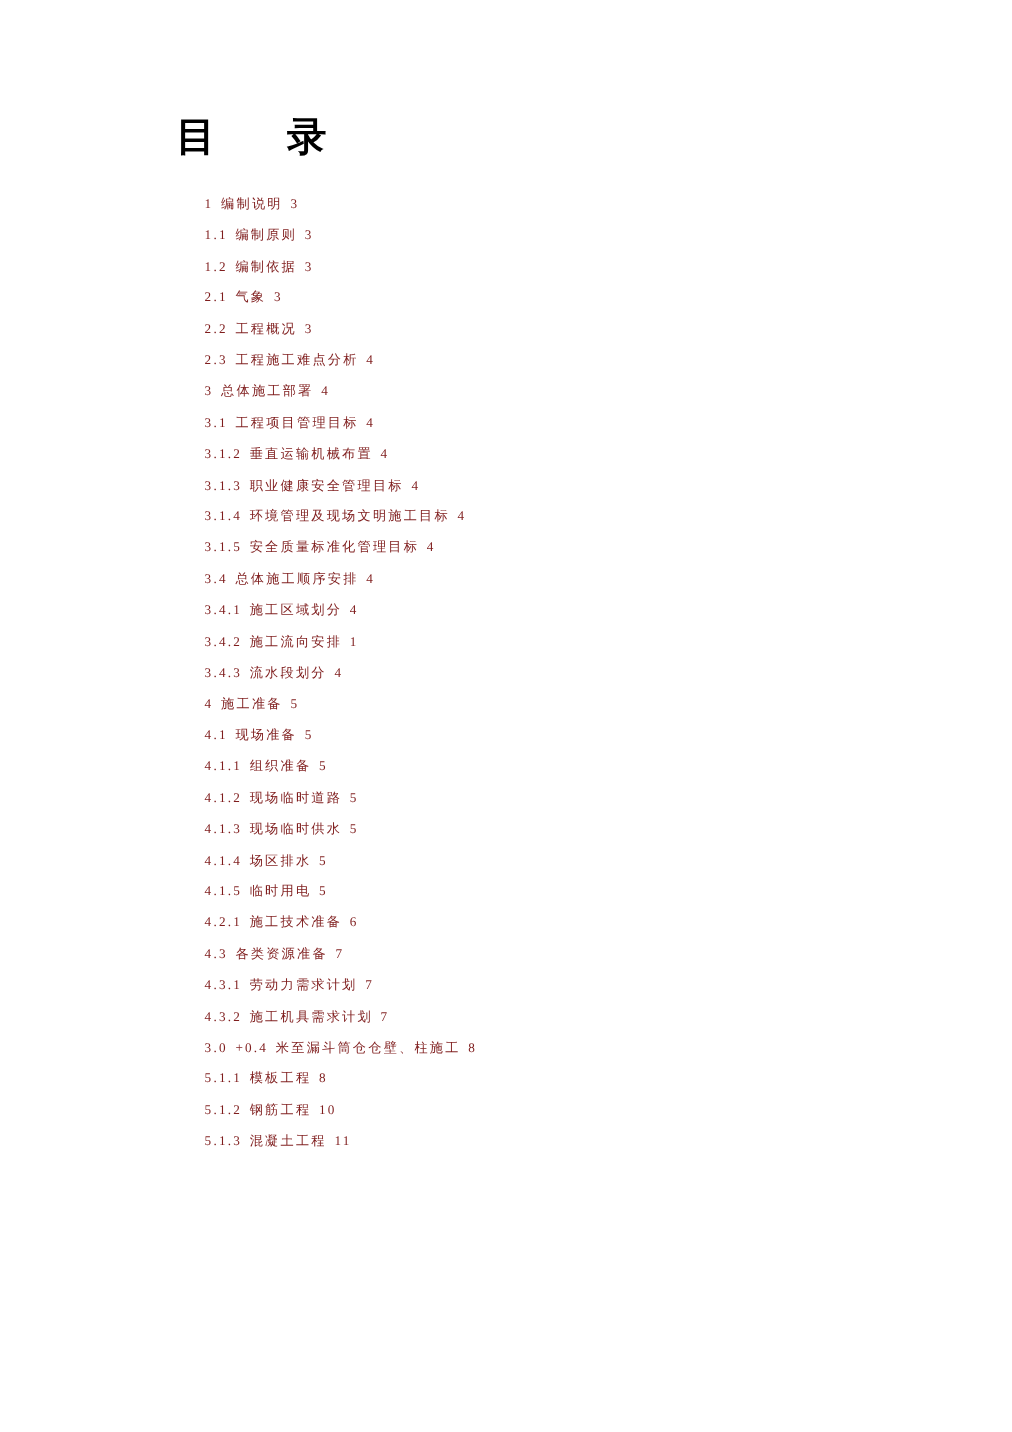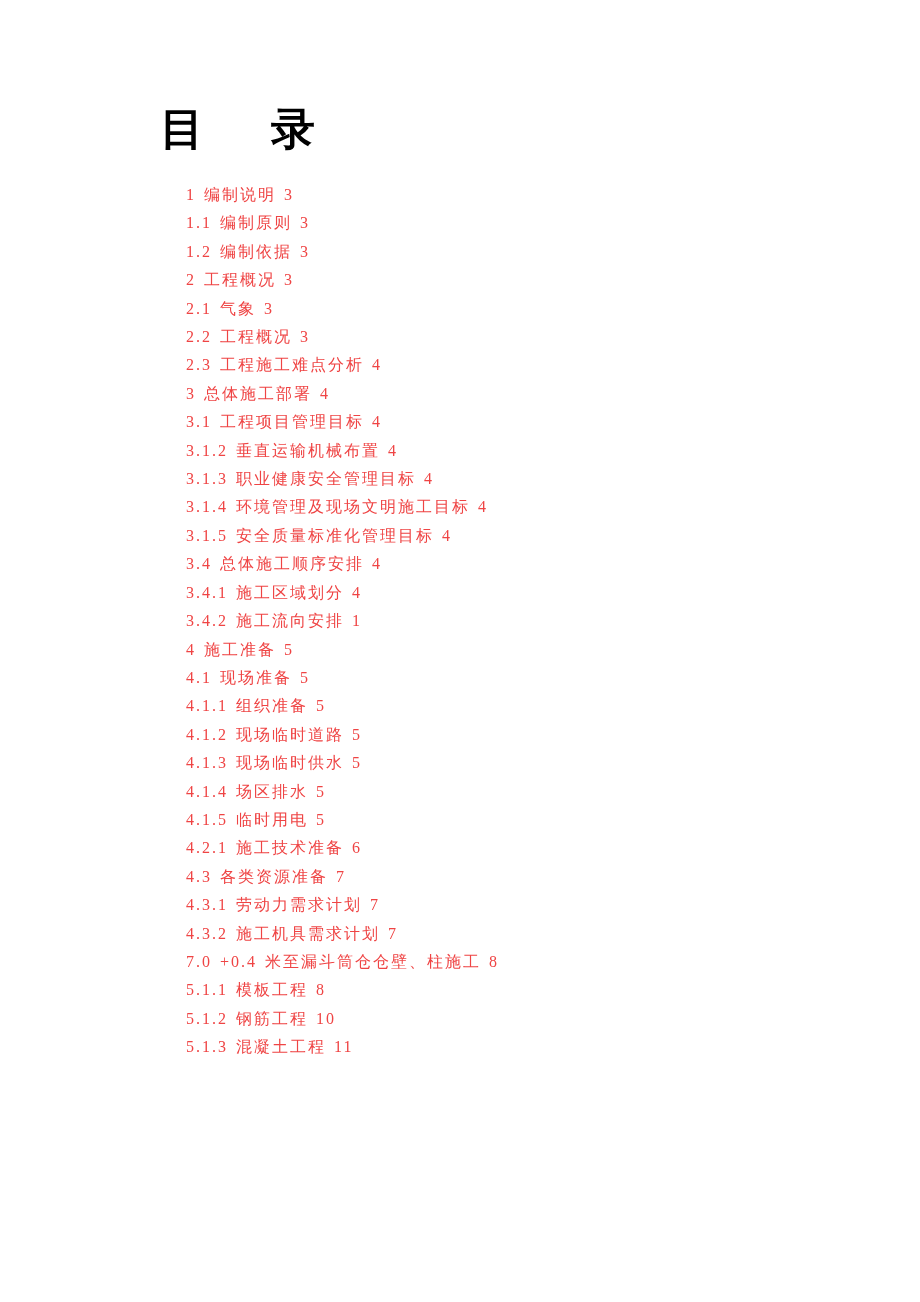--- a/index.html
+++ b/index.html
@@ -8,68 +8,68 @@
       box-sizing: border-box;
     }
     body {
       background: #ffffff;
       font-family: "SimSun", "宋体", serif;
       width: 920px;
       height: 1302px;
       padding: 100px 0 60px 0;
     }
     .title {
-      font-size: 44px;
+      font-size: 36px;
       font-weight: bold;
       letter-spacing: 28px;
       margin-left: 160px;
       margin-bottom: 22px;
       color: #000;
     }
     .toc-list {
       margin-left: 186px;
     }
     .toc-item {
-      font-size: 16px;
+      font-size: 12px;
       line-height: 28.4px;
       letter-spacing: 2px;
-      color: #ef4444;
+      color: #7f1d1d;
       word-spacing: 2px;
     }
   </style>
 </head>
 <body>
 
 <div class="title">目 录</div>
 
 <div class="toc-list">
   <div class="toc-item">1 编制说明 3</div>
   <div class="toc-item">1.1 编制原则 3</div>
   <div class="toc-item">1.2 编制依据 3</div>
-  <div class="toc-item">2  工程概况 3</div>
   <div class="toc-item">2.1 气象 3</div>
   <div class="toc-item">2.2 工程概况 3</div>
   <div class="toc-item">2.3 工程施工难点分析 4</div>
   <div class="toc-item">3 总体施工部署 4</div>
   <div class="toc-item">3.1 工程项目管理目标 4</div>
   <div class="toc-item">3.1.2 垂直运输机械布置 4</div>
   <div class="toc-item">3.1.3  职业健康安全管理目标 4</div>
   <div class="toc-item">3.1.4  环境管理及现场文明施工目标 4</div>
   <div class="toc-item">3.1.5  安全质量标准化管理目标 4</div>
   <div class="toc-item">3.4  总体施工顺序安排 4</div>
   <div class="toc-item">3.4.1  施工区域划分 4</div>
   <div class="toc-item">3.4.2  施工流向安排 1</div>
+  <div class="toc-item">3.4.3 流水段划分 4</div>
   <div class="toc-item">4 施工准备 5</div>
   <div class="toc-item">4.1  现场准备 5</div>
   <div class="toc-item">4.1.1  组织准备 5</div>
   <div class="toc-item">4.1.2  现场临时道路 5</div>
   <div class="toc-item">4.1.3  现场临时供水 5</div>
   <div class="toc-item">4.1.4  场区排水 5</div>
   <div class="toc-item">4.1.5  临时用电 5</div>
   <div class="toc-item">4.2.1  施工技术准备 6</div>
   <div class="toc-item">4.3 各类资源准备 7</div>
   <div class="toc-item">4.3.1  劳动力需求计划 7</div>
   <div class="toc-item">4.3.2  施工机具需求计划 7</div>
-  <div class="toc-item">7.0  +0.4 米至漏斗筒仓仓壁、柱施工 8</div>
+  <div class="toc-item">3.0  +0.4 米至漏斗筒仓仓壁、柱施工 8</div>
   <div class="toc-item">5.1.1 模板工程 8</div>
   <div class="toc-item">5.1.2 钢筋工程 10</div>
   <div class="toc-item">5.1.3 混凝土工程 11</div>
 </div>
 
 </body></html>

